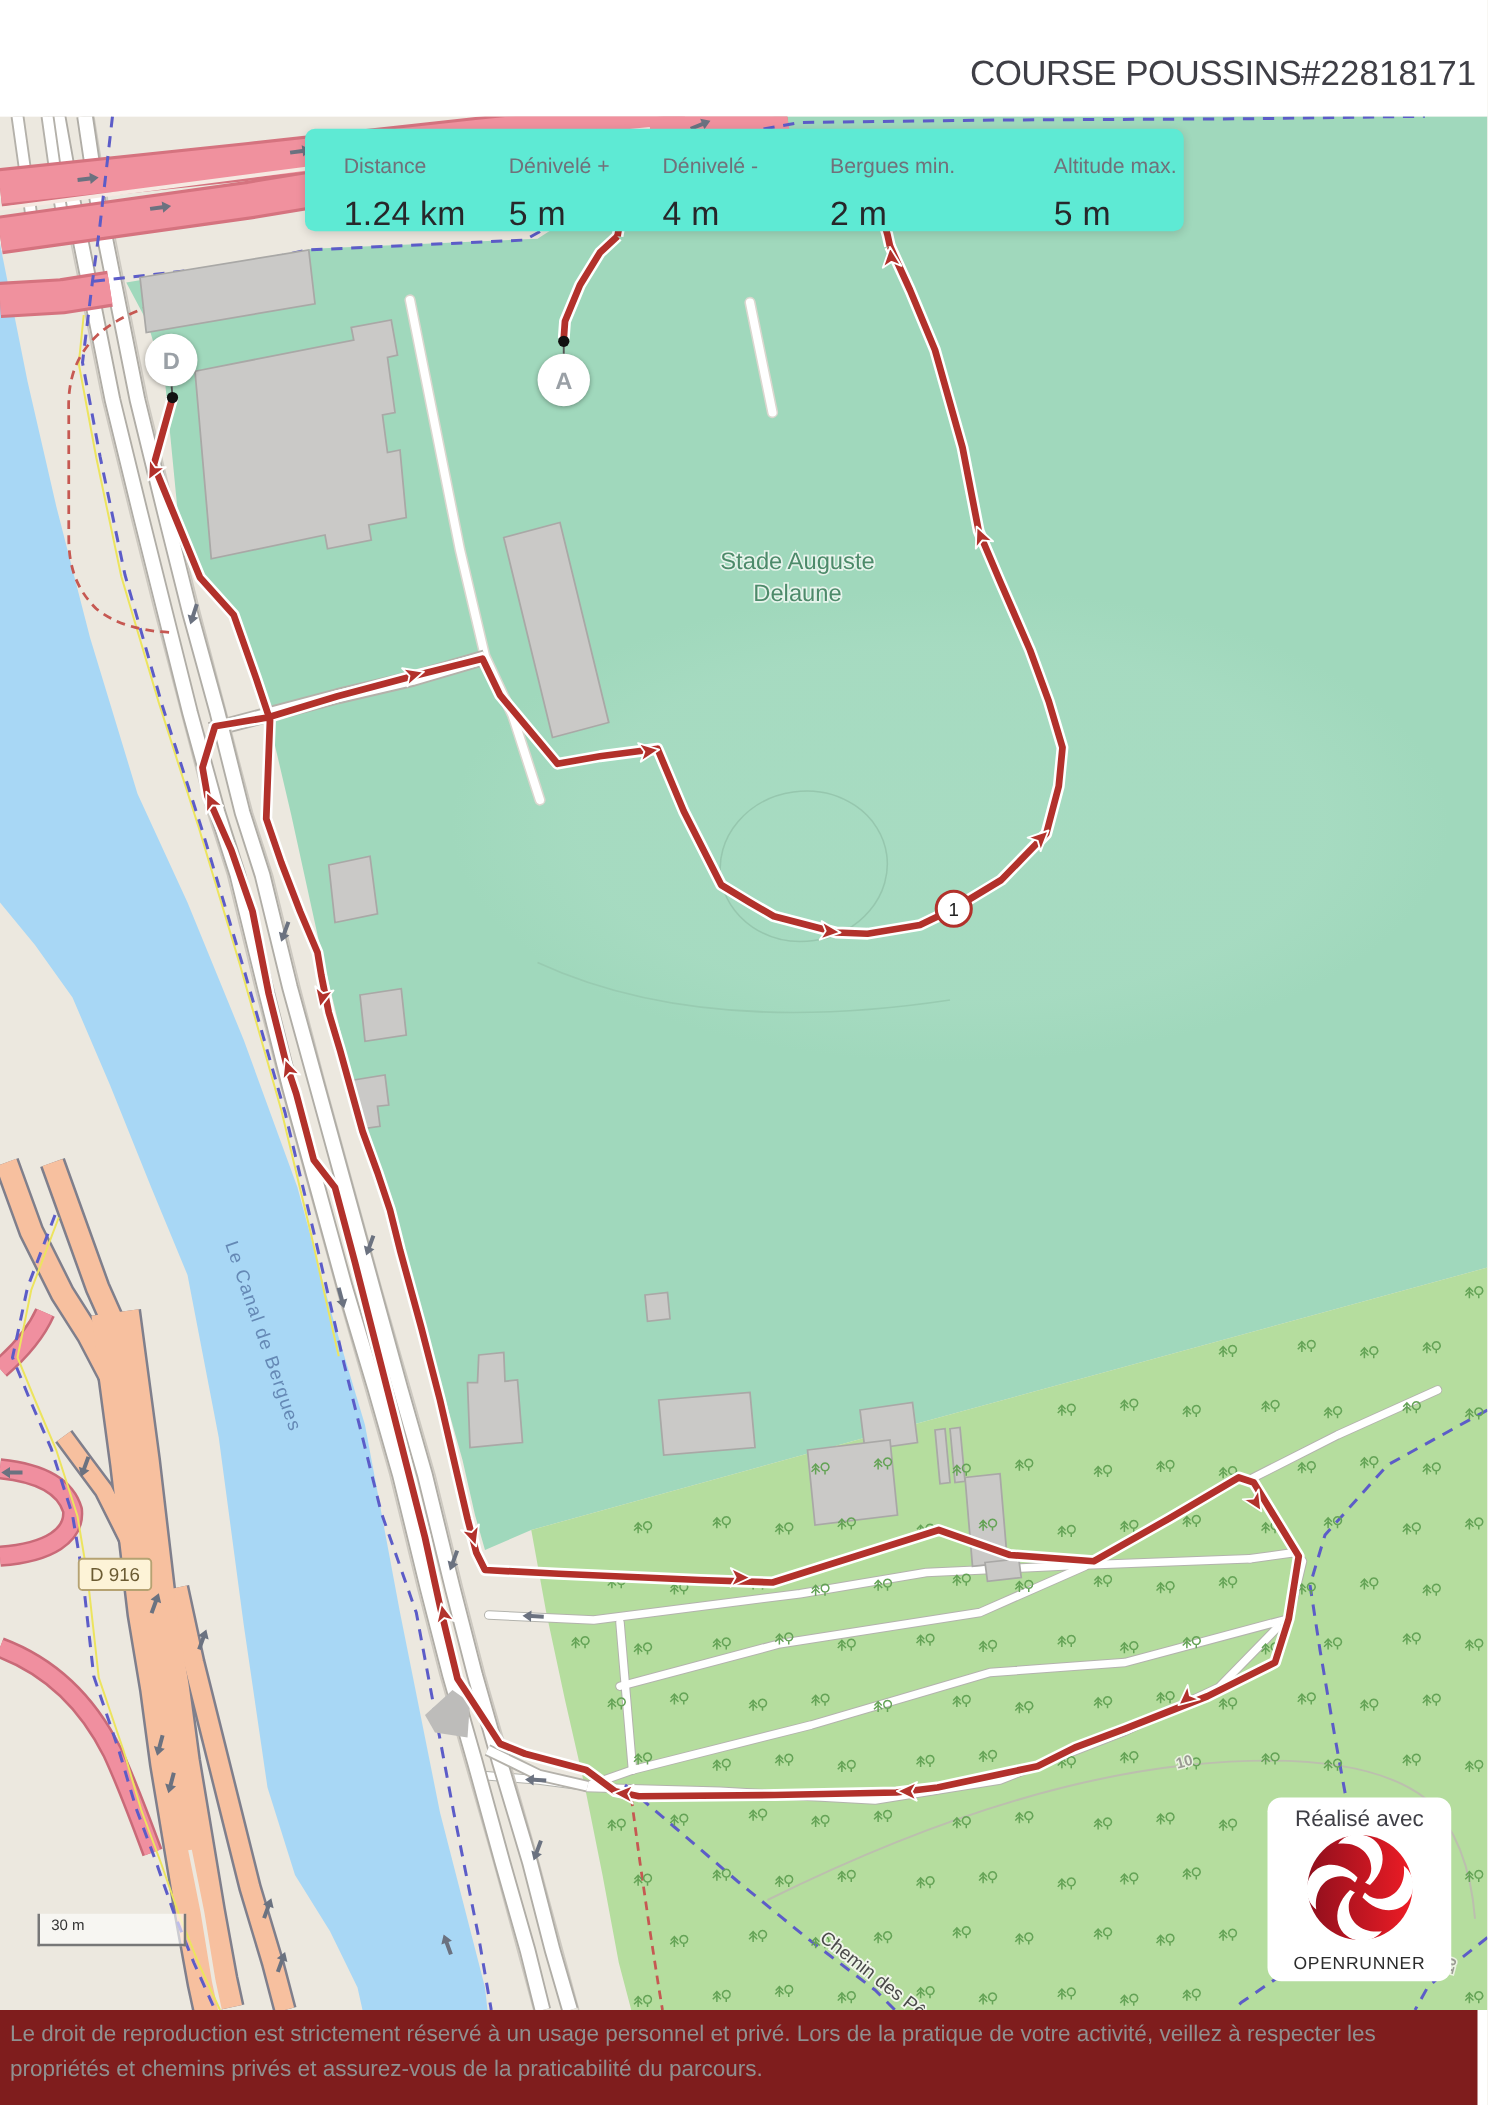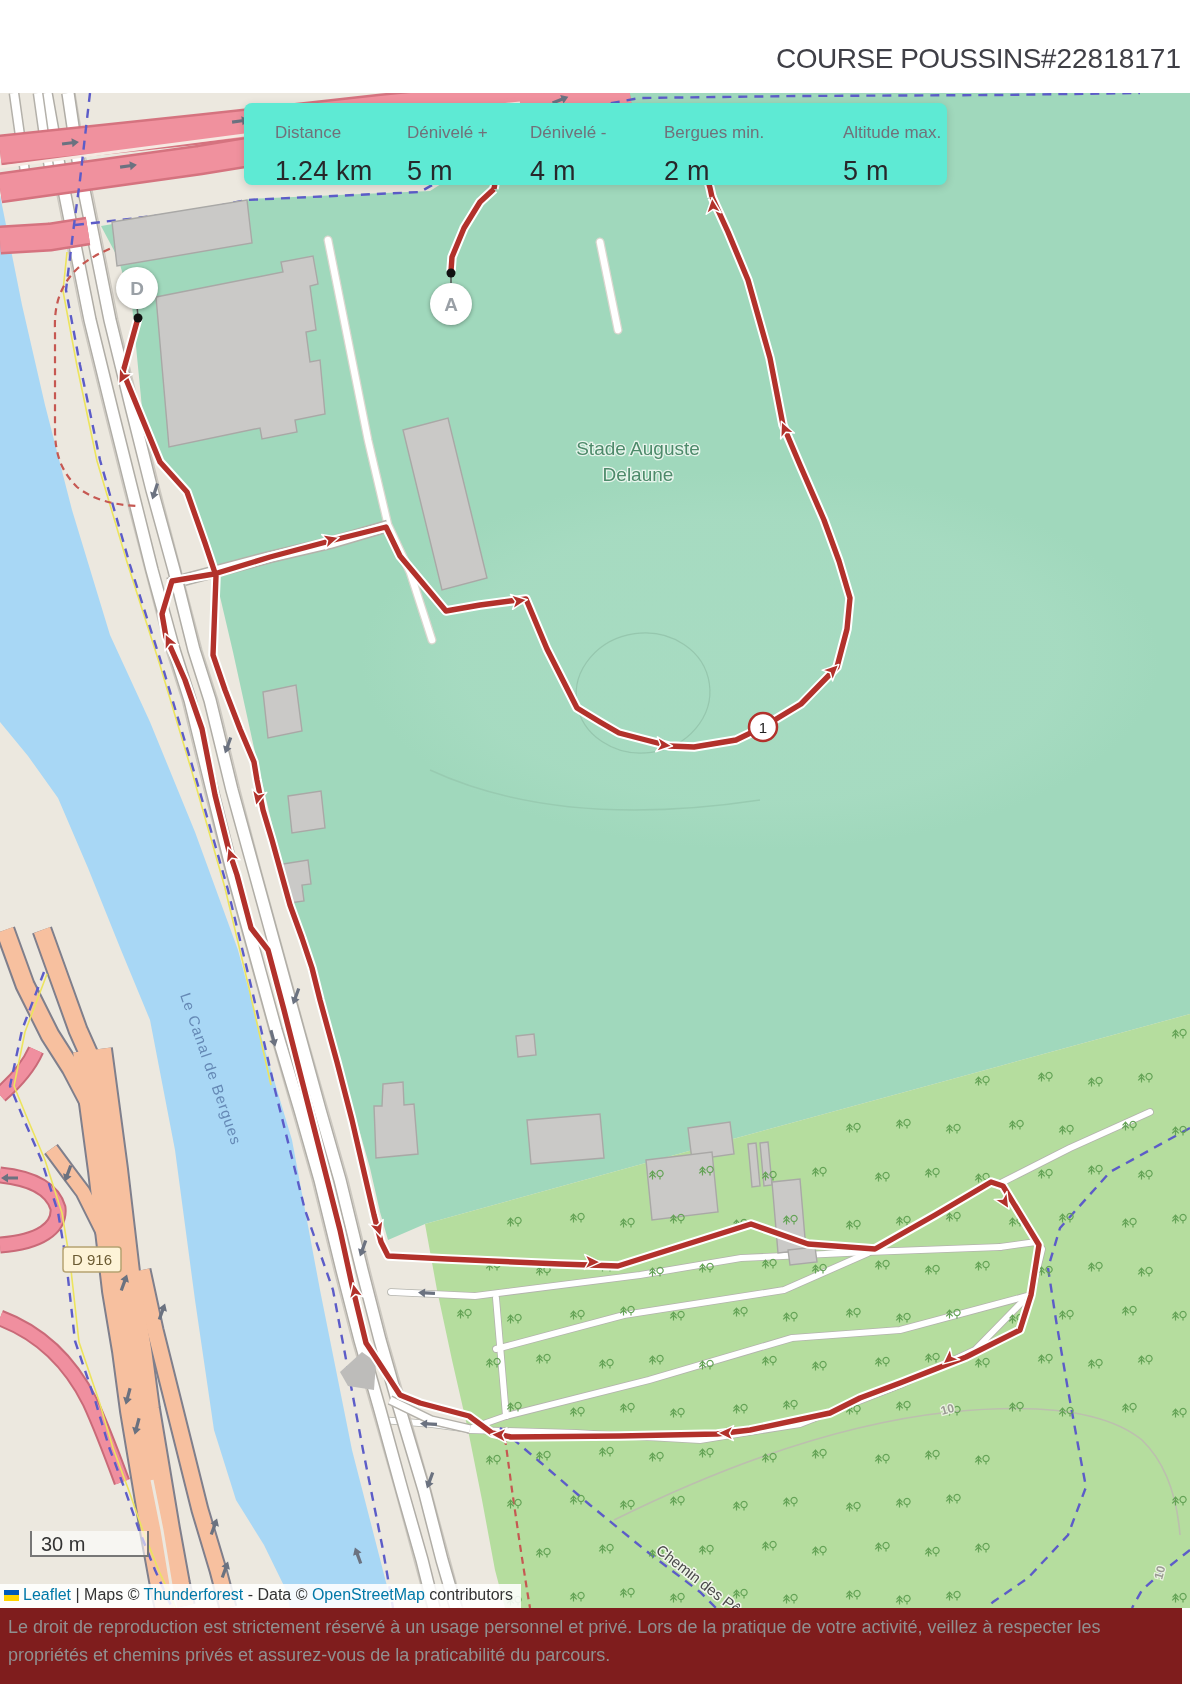--- a/index.html
+++ b/index.html
@@ -4,21 +4,21 @@
 *{margin:0;padding:0;box-sizing:border-box}
 body{width:1190px;height:1684px;background:#ffffff;font-family:"Liberation Sans",sans-serif;position:relative;overflow:hidden}
 .header{position:absolute;top:0;left:0;width:1190px;height:93px;background:#fff;z-index:5}
 .title{position:absolute;top:43px;right:9px;font-size:28px;color:#3f3f46;letter-spacing:-0.5px;white-space:nowrap}
 .title .num{letter-spacing:0px}
 .map{position:absolute;top:93px;left:0;width:1190px;height:1515px;overflow:hidden}
 .stats{position:absolute;left:244px;top:10px;width:703px;height:82px;background:#5eead4;border-radius:8px;box-shadow:0 2px 8px rgba(0,0,0,0.14);z-index:4}
 .stat{position:absolute;top:20px}
 .stat .lab{font-size:17px;color:#71717a}
 .stat .val{font-size:27px;color:#27272a;font-weight:500;margin-top:13px;letter-spacing:0.2px}
-.scale{position:absolute;left:30px;top:1438px;width:119px;height:26px;background:rgba(255,255,255,0.6);border:2px solid #777;border-top:none;font-size:20px;color:#333;padding:2px 0 0 9px;z-index:3}
+.scale{position:absolute;left:30px;top:1438px;width:119px;height:26px;background:rgba(255,255,255,0.6);border:2px solid #777;border-top:none;font-size:12px;color:#333;padding:2px 0 0 9px;z-index:3}
 .attr{position:absolute;left:0;top:1491px;height:24px;background:rgba(255,255,255,0.88);font-size:16px;color:#333;padding:2px 8px 0 4px;z-index:3;white-space:nowrap}
 .attr a{color:#0078a8;text-decoration:none}
 .flag{display:inline-block;width:15px;height:11px;vertical-align:-1px;margin-right:4px;background:linear-gradient(#005bbb 0 50%,#ffd500 50% 100%)}
 .orbox{position:absolute;left:1014px;top:1345px;width:147px;height:147px;background:#fff;border-radius:11px;z-index:3;text-align:center}
 .orbox .rav{font-size:18px;color:#3f3f46;margin-top:7px}
 .orbox .orname{font-size:14px;color:#2b2b2b;letter-spacing:0.6px;margin-top:3px;font-weight:400}
 .footer{position:absolute;left:0;top:1608px;width:1182px;height:76px;background:#7f1d1d}
 .footer p{font-size:18px;color:#909090;line-height:28px;padding:5px 8px 0 8px}
 </style></head>
 <body>
@@ -474,19 +474,39 @@
         <div class="val">2 m</div>
       </div>
 <div class="stat" style="left:599px">
         <div class="lab">Altitude max.</div>
         <div class="val">5 m</div>
       </div>
 </div>
 
 <div class="scale">30 m</div>
 
-<div class="attr"><span class="flag"></span><a>Leaflet</a> | Maps © <a>Thunderforest</a> - Data © <a>OpenStreetMap</a> contributors</div>
-
+
+<div class="orbox">
+<div class="rav">Réalisé avec</div>
+
+<svg width="88" height="88" viewBox="-44 -44 88 88" style="margin-top:0px">
+<circle cx="0" cy="0" r="42" fill="url(#org2)"></circle>
+<defs>
+          <linearGradient id="org2" x1="0" y1="0" x2="1" y2="0">
+            <stop offset="0" stop-color="#8f0f1d"></stop>
+            <stop offset="1" stop-color="#ee1c25"></stop>
+          </linearGradient>
+<path id="orb" d="M 2,-8 C 20,-26.5 42,-17.5 42.5,1 C 42.7,8 40,13.5 35,17.5 C 37,2 27.5,-9 15.5,-9 C 10.5,-9 6.8,-7 4,-4 C 3,-5.5 2.4,-6.7 2,-8 Z"></path>
+        </defs>
+<g fill="#ffffff" transform="scale(-1,1)">
+<use href="#orb"></use>
+<use href="#orb" transform="rotate(90)"></use>
+<use href="#orb" transform="rotate(180)"></use>
+<use href="#orb" transform="rotate(270)"></use>
+</g>
+</svg>
+<div class="orname">OPENRUNNER</div>
+</div>
 </div>
 
 <div class="footer">
     <p>Le droit de reproduction est strictement réservé à un usage personnel et privé. Lors de la pratique de votre activité, veillez à respecter les<br>propriétés et chemins privés et assurez-vous de la praticabilité du parcours.</p>
   </div>
 
 </body></html>

